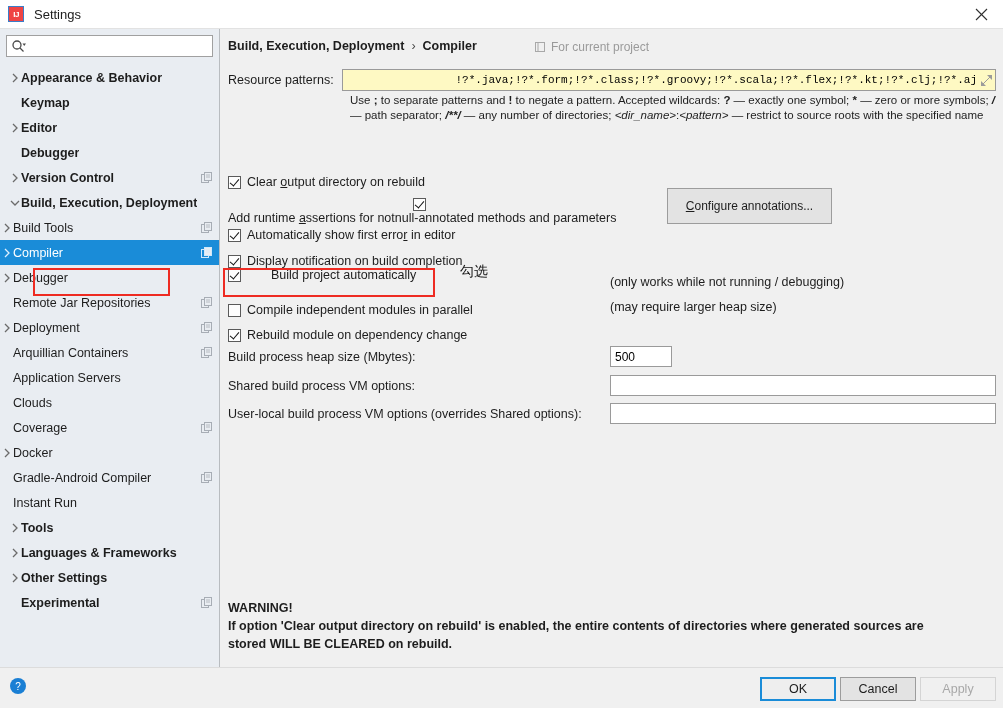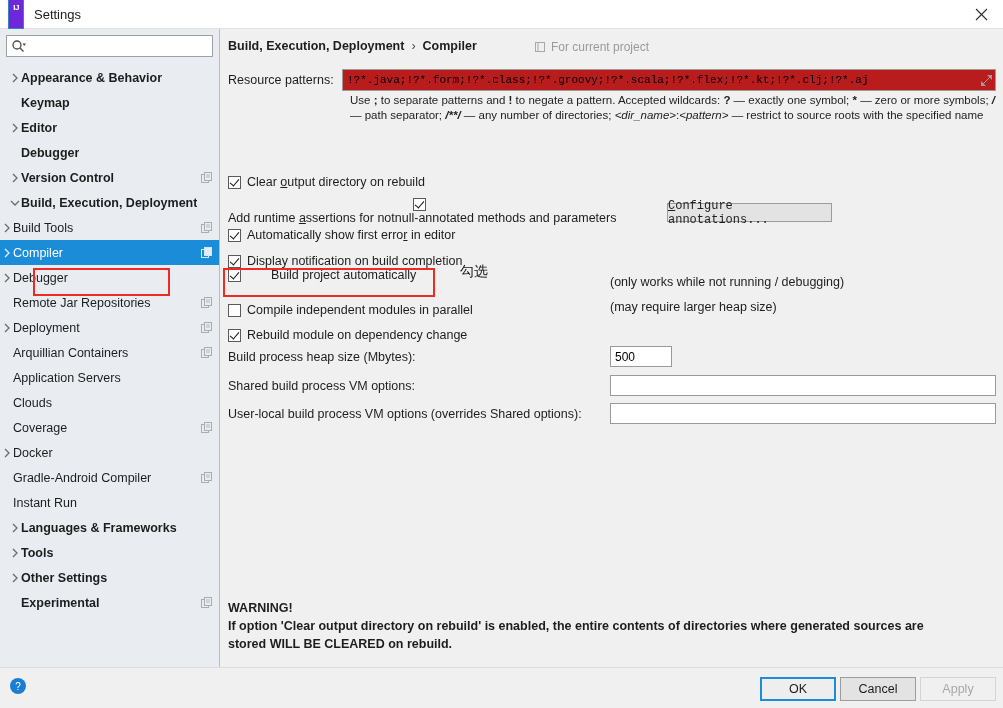--- a/index.html
+++ b/index.html
@@ -22,23 +22,23 @@
   #titlebar {
     height: 28px;
     background: #ffffff;
     display: flex;
     align-items: center;
     border-bottom: 1px solid #e2e2e2;
     position: relative;
   }
   #app-icon {
     width: 16px;
-    height: 30px;
+    height: 16px;
     margin-left: 8px;
-    background: #6d28d9;
+    background: #ef4444;
     border: 1px solid #3a7dc9;
     color: #ffffff;
     font-size: 8px;
     font-weight: bold;
     line-height: 16px;
     text-align: center;
     letter-spacing: -0.5px;
     font-family: "Liberation Sans", sans-serif;
     box-sizing: border-box;
   }
@@ -198,25 +198,26 @@
     left: 8px;
     top: 44px;
     font-size: 12.5px;
   }
   #res-field {
     position: absolute;
     left: 122px;
     top: 40px;
     width: 654px;
     height: 22px;
-    background: #b91c1c;
+    background: #fef9c3;
     border: 1px solid #9a9a9a;
     box-sizing: border-box;
     display: flex;
     align-items: center;
+    text-align: right;
   }
   #res-value {
     flex: 1;
     font-family: "Liberation Mono", monospace;
     font-size: 11px;
     padding-left: 4px;
     white-space: nowrap;
     overflow: hidden;
     color: #000;
   }
@@ -266,32 +267,31 @@
     height: 8px;
     border: solid #141414;
     border-width: 0 1.6px 1.6px 0;
     transform: rotate(40deg);
   }
   .chk-label u { text-decoration: underline; }
 
   #configure-btn {
     position: absolute;
     left: 447px;
-    top: 174px;
+    top: 159px;
     width: 165px;
-    height: 19px;
+    height: 36px;
     background: #e3e3e3;
     border: 1px solid #9c9c9c;
     box-sizing: border-box;
     font-size: 12px;
     display: flex;
     align-items: center;
     justify-content: center;
     cursor: default;
-    font-family: Liberation Mono, monospace;
   }
   #configure-btn u { text-decoration: underline; }
 
   #build-auto-highlight {
     position: absolute;
     left: 3px;
     top: 239px;
     width: 212px;
     height: 29px;
     border: 2px solid #ee2b22;
@@ -589,29 +589,29 @@
         <div class="tree-row depth-1">
           <span class="arrow"></span>
           <span class="label">Instant Run</span>
         </div>
         <div class="tree-row depth-0 bold">
           <span class="arrow">
             <svg width="8" height="10" viewBox="0 0 8 10">
               <polyline points="2,1 6,5 2,9" fill="none" stroke="#6b6b6b" stroke-width="1.3"></polyline>
             </svg>
           </span>
+          <span class="label">Tools</span>
+        </div>
+        <div class="tree-row depth-0 bold">
+          <span class="arrow">
+            <svg width="8" height="10" viewBox="0 0 8 10">
+              <polyline points="2,1 6,5 2,9" fill="none" stroke="#6b6b6b" stroke-width="1.3"></polyline>
+            </svg>
+          </span>
           <span class="label">Languages &amp; Frameworks</span>
-        </div>
-        <div class="tree-row depth-0 bold">
-          <span class="arrow">
-            <svg width="8" height="10" viewBox="0 0 8 10">
-              <polyline points="2,1 6,5 2,9" fill="none" stroke="#6b6b6b" stroke-width="1.3"></polyline>
-            </svg>
-          </span>
-          <span class="label">Tools</span>
         </div>
         <div class="tree-row depth-0 bold">
           <span class="arrow">
             <svg width="8" height="10" viewBox="0 0 8 10">
               <polyline points="2,1 6,5 2,9" fill="none" stroke="#6b6b6b" stroke-width="1.3"></polyline>
             </svg>
           </span>
           <span class="label">Other Settings</span>
         </div>
         <div class="tree-row depth-0 bold">

